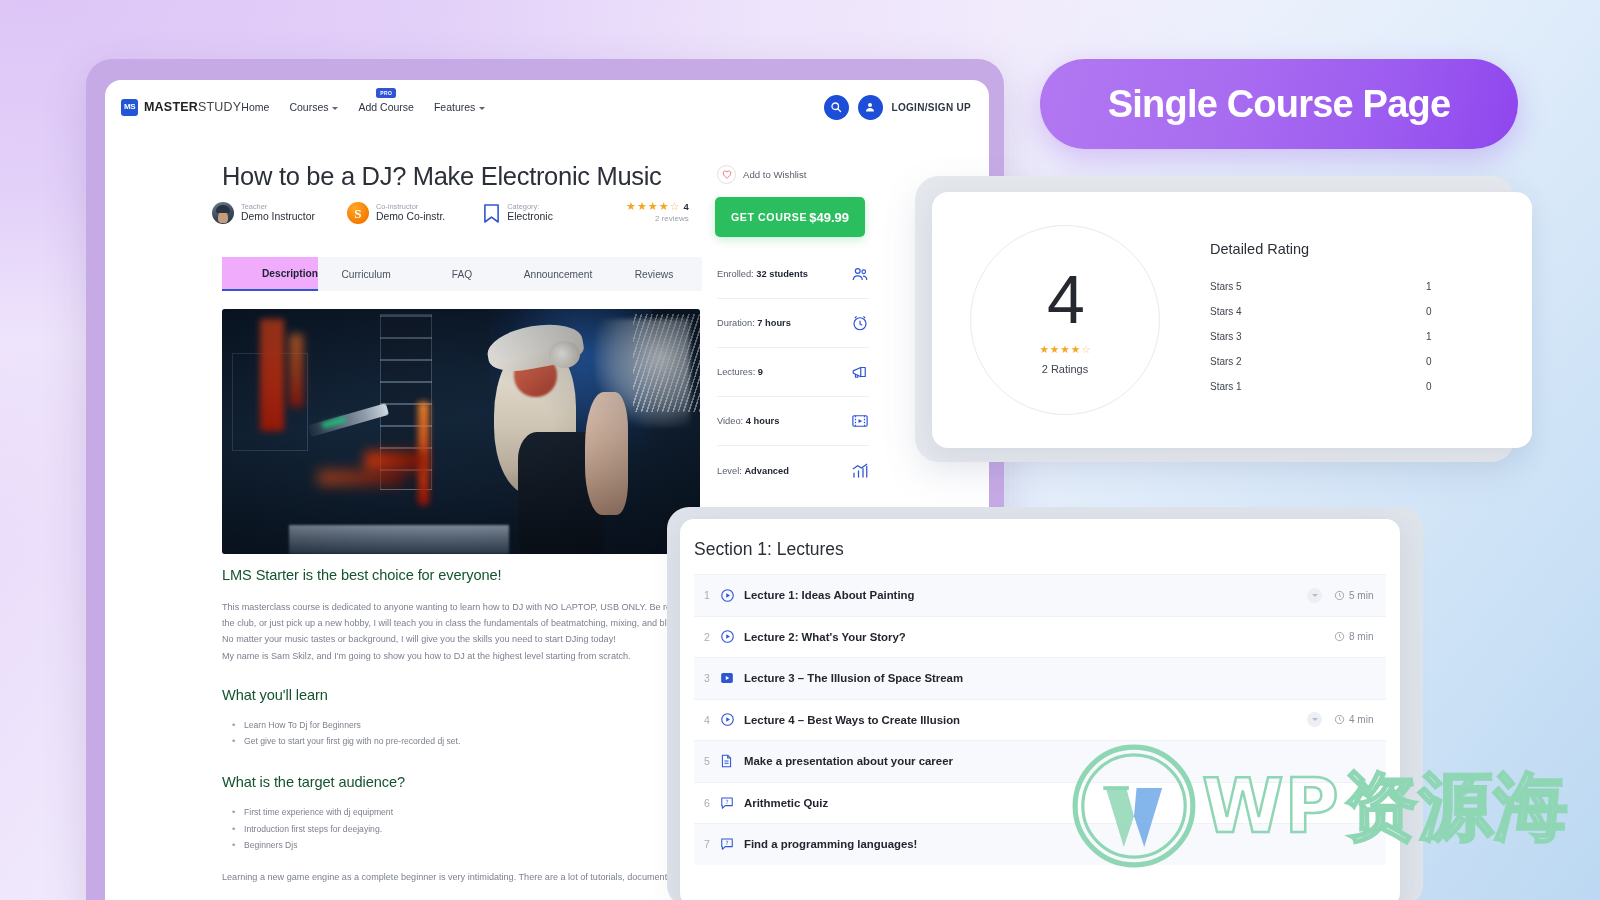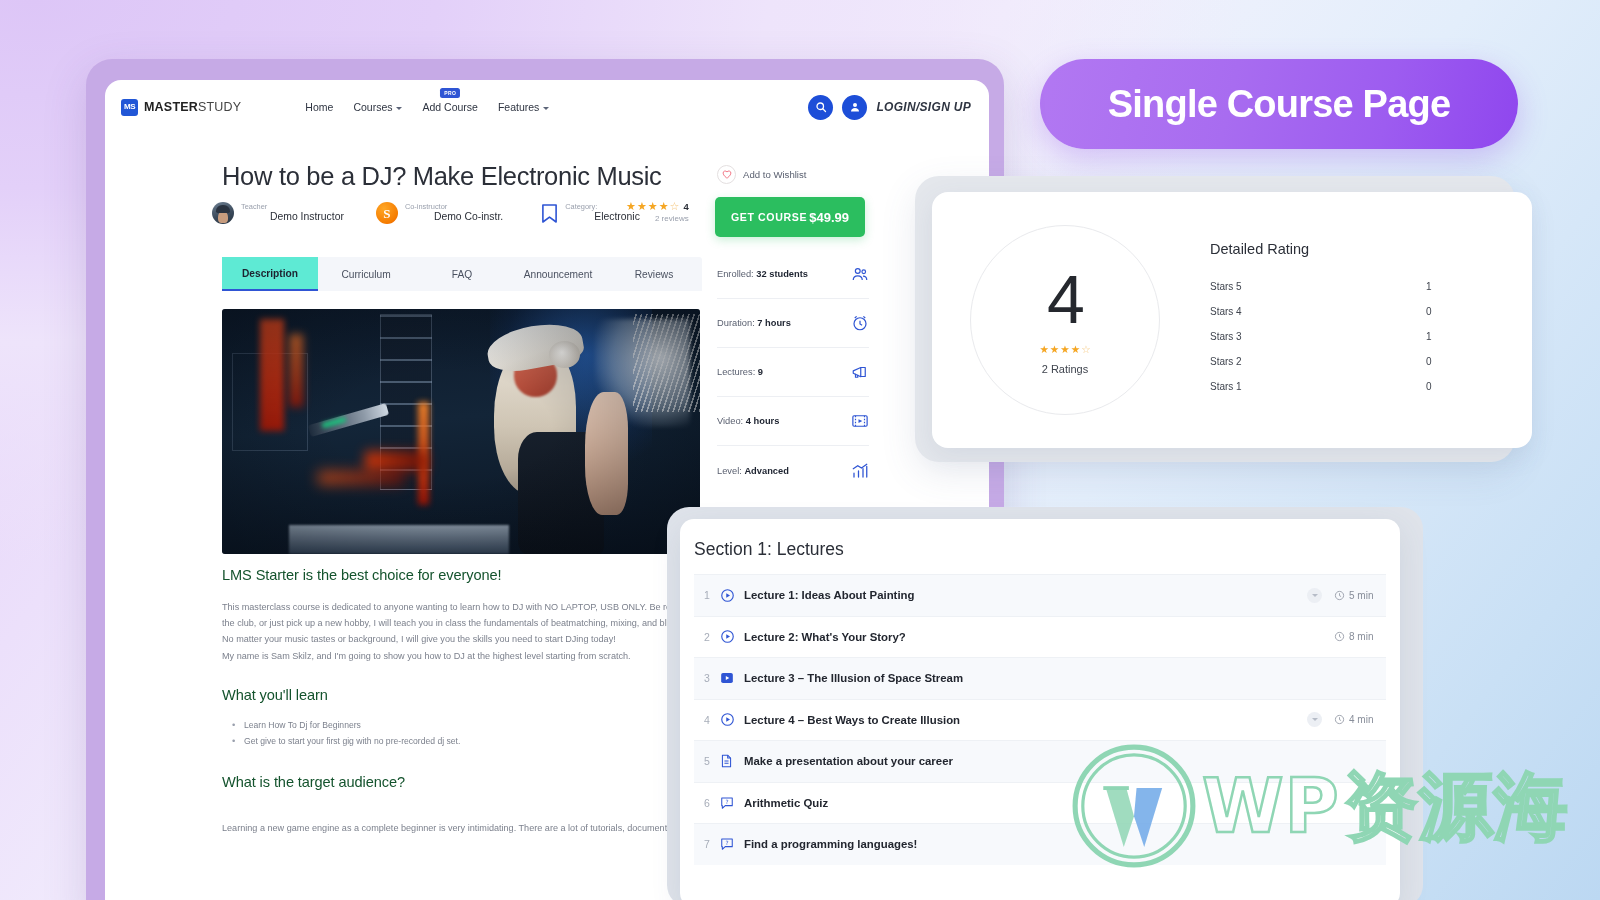--- a/index.html
+++ b/index.html
@@ -43,42 +43,42 @@
     width: 17px; height: 17px; border-radius: 3px;
     background: #2156d6; color: #fff;
     font-size: 8px; font-weight: 700; line-height: 17px; text-align: center;
     letter-spacing: -.5px; position: relative;
   }
   .brand-mark span { position: relative; top: -1px; }
   .brand-text { font-size: 12.5px; letter-spacing: .2px; color: #222; white-space: nowrap; }
   .brand-text b { font-weight: 700; }
   .brand-text i { font-style: normal; font-weight: 400; color: #444; }
 
-  .main-nav { display: flex; align-items: flex-start; gap: 20px; margin-left: 64px; }
+  .main-nav { display: flex; align-items: flex-start; gap: 20px; }
   .nav-item {
     position: relative; font-size: 10.5px; color: #2f3542; white-space: nowrap;
     display: flex; align-items: center; gap: 4px; cursor: pointer;
   }
   .caret {
     width: 0; height: 0; border-left: 3px solid transparent; border-right: 3px solid transparent;
     border-top: 3.5px solid #5c6478; display: inline-block; margin-top: 2px;
   }
   .pro-badge {
     position: absolute; top: -13px; left: 50%; transform: translateX(-50%);
     background: #2f55d4; color: #fff; font-size: 5px; font-weight: 700;
     padding: 2px 4px; border-radius: 2.5px; letter-spacing: .4px;
   }
 
   .header-right { margin-left: auto; display: flex; align-items: center; gap: 9px; }
   .circle-btn {
     width: 25px; height: 25px; border-radius: 50%; background: #1d4ed8;
     display: flex; align-items: center; justify-content: center; cursor: pointer;
   }
   .circle-btn svg { display: block; }
-  .login-label { font-size: 12px; font-weight: 700; letter-spacing: .3px; color: #2f3542; white-space: nowrap; font-style: italic; }
+  .login-label { font-size: 10px; font-weight: 700; letter-spacing: .3px; color: #2f3542; white-space: nowrap; }
 
   
   .course-title {
     position: absolute; left: 117px; top: 82px;
     font-size: 25.5px; font-weight: 400; color: #2b2f38; letter-spacing: -.3px; white-space: nowrap;
   }
   .wishlist {
     position: absolute; left: 612px; top: 85px;
     display: flex; align-items: center; gap: 7px; cursor: pointer;
   }
@@ -107,21 +107,21 @@
   }
   .meta-skillz {
     width: 22px; height: 22px; border-radius: 50%; flex: none;
     background: radial-gradient(circle at 36% 30%, #ffa726 0%, #f57c00 70%, #e65100 100%);
     color: #fff; font-family: "Liberation Serif", serif; font-size: 13px; font-weight: 700;
     display: flex; align-items: center; justify-content: center; line-height: 1;
   }
   .meta-bookmark { width: 17px; height: 21px; flex: none; }
   .meta-text { line-height: 1.18; }
   .meta-label { font-size: 7.4px; color: #9aa0ad; display: block; }
-  .meta-value { font-size: 10.4px; color: #2b2f38; display: block; white-space: nowrap; margin-left: 29px; }
+  .meta-value { font-size: 10.4px; color: #2b2f38; display: block; white-space: nowrap; }
 
   
   .rating-cluster { position: absolute; left: 521px; top: 121px; text-align: right; }
   .stars-line { display: flex; align-items: center; gap: 1px; justify-content: flex-end; }
   .star { font-size: 11px; line-height: 1; color: #f5a623; }
   .star.empty { color: #f5c77e; }
   .rating-num { font-size: 9.5px; font-weight: 700; color: #2b2f38; margin-left: 3px; }
   .reviews-count { font-size: 8px; color: #9aa0ad; margin-top: 2px; }
 
   .get-course-btn {
@@ -135,21 +135,21 @@
 
   
   .tabs {
     position: absolute; left: 117px; top: 177px; width: 480px; height: 34px;
     display: flex; align-items: stretch; background: #f4f6fa; border-radius: 3px 3px 0 0;
   }
   .tab {
     flex: 1; display: flex; align-items: center; justify-content: center;
     font-size: 10.2px; color: #4a5160; cursor: pointer; white-space: nowrap;
   }
-  .tab.active { background: #5eead4; color: #1d2330; font-weight: 700; border-bottom: 2px solid #2f55d4; }
+  .tab.active { background: #f0abfc; color: #1d2330; font-weight: 700; border-bottom: 2px solid #2f55d4; justify-content: flex-end; }
 
   
   .info-list { position: absolute; left: 612px; top: 170px; width: 152px; }
   .info-row {
     height: 49px; display: flex; align-items: center; justify-content: space-between;
     border-bottom: 1px solid #edeff3;
   }
   .info-text { font-size: 9.3px; color: #5a6070; white-space: nowrap; }
   .info-text b { color: #1d2330; font-weight: 700; }
   .info-icon { width: 18px; height: 18px; flex: none; }
@@ -508,20 +508,25 @@
         <p>No matter your music tastes or background, I will give you the skills you need to start DJing today!</p>
         <p>My name is Sam Skilz, and I'm going to show you how to DJ at the highest level starting from scratch.</p>
         <div class="gap-lg"></div>
         <h3>What you'll learn</h3>
         <ul>
           <li>Learn How To Dj for Beginners</li>
           <li>Get give to start your first gig with no pre-recorded dj set.</li>
         </ul>
         <div class="gap-lg"></div>
         <h3>What is the target audience?</h3>
+        <ul>
+          <li>First time experience with dj equipment</li>
+          <li>Introduction first steps for deejaying.</li>
+          <li>Beginners Djs</li>
+        </ul>
         <div class="gap-md"></div>
         <p>Learning a new game engine as a complete beginner is very intimidating. There are a lot of tutorials, documentat</p>
       </div>
 
     </div>
   </div>
 
   <div id="rating-frame"></div>
   <div id="rating-card">
     <div class="rating-circle">

